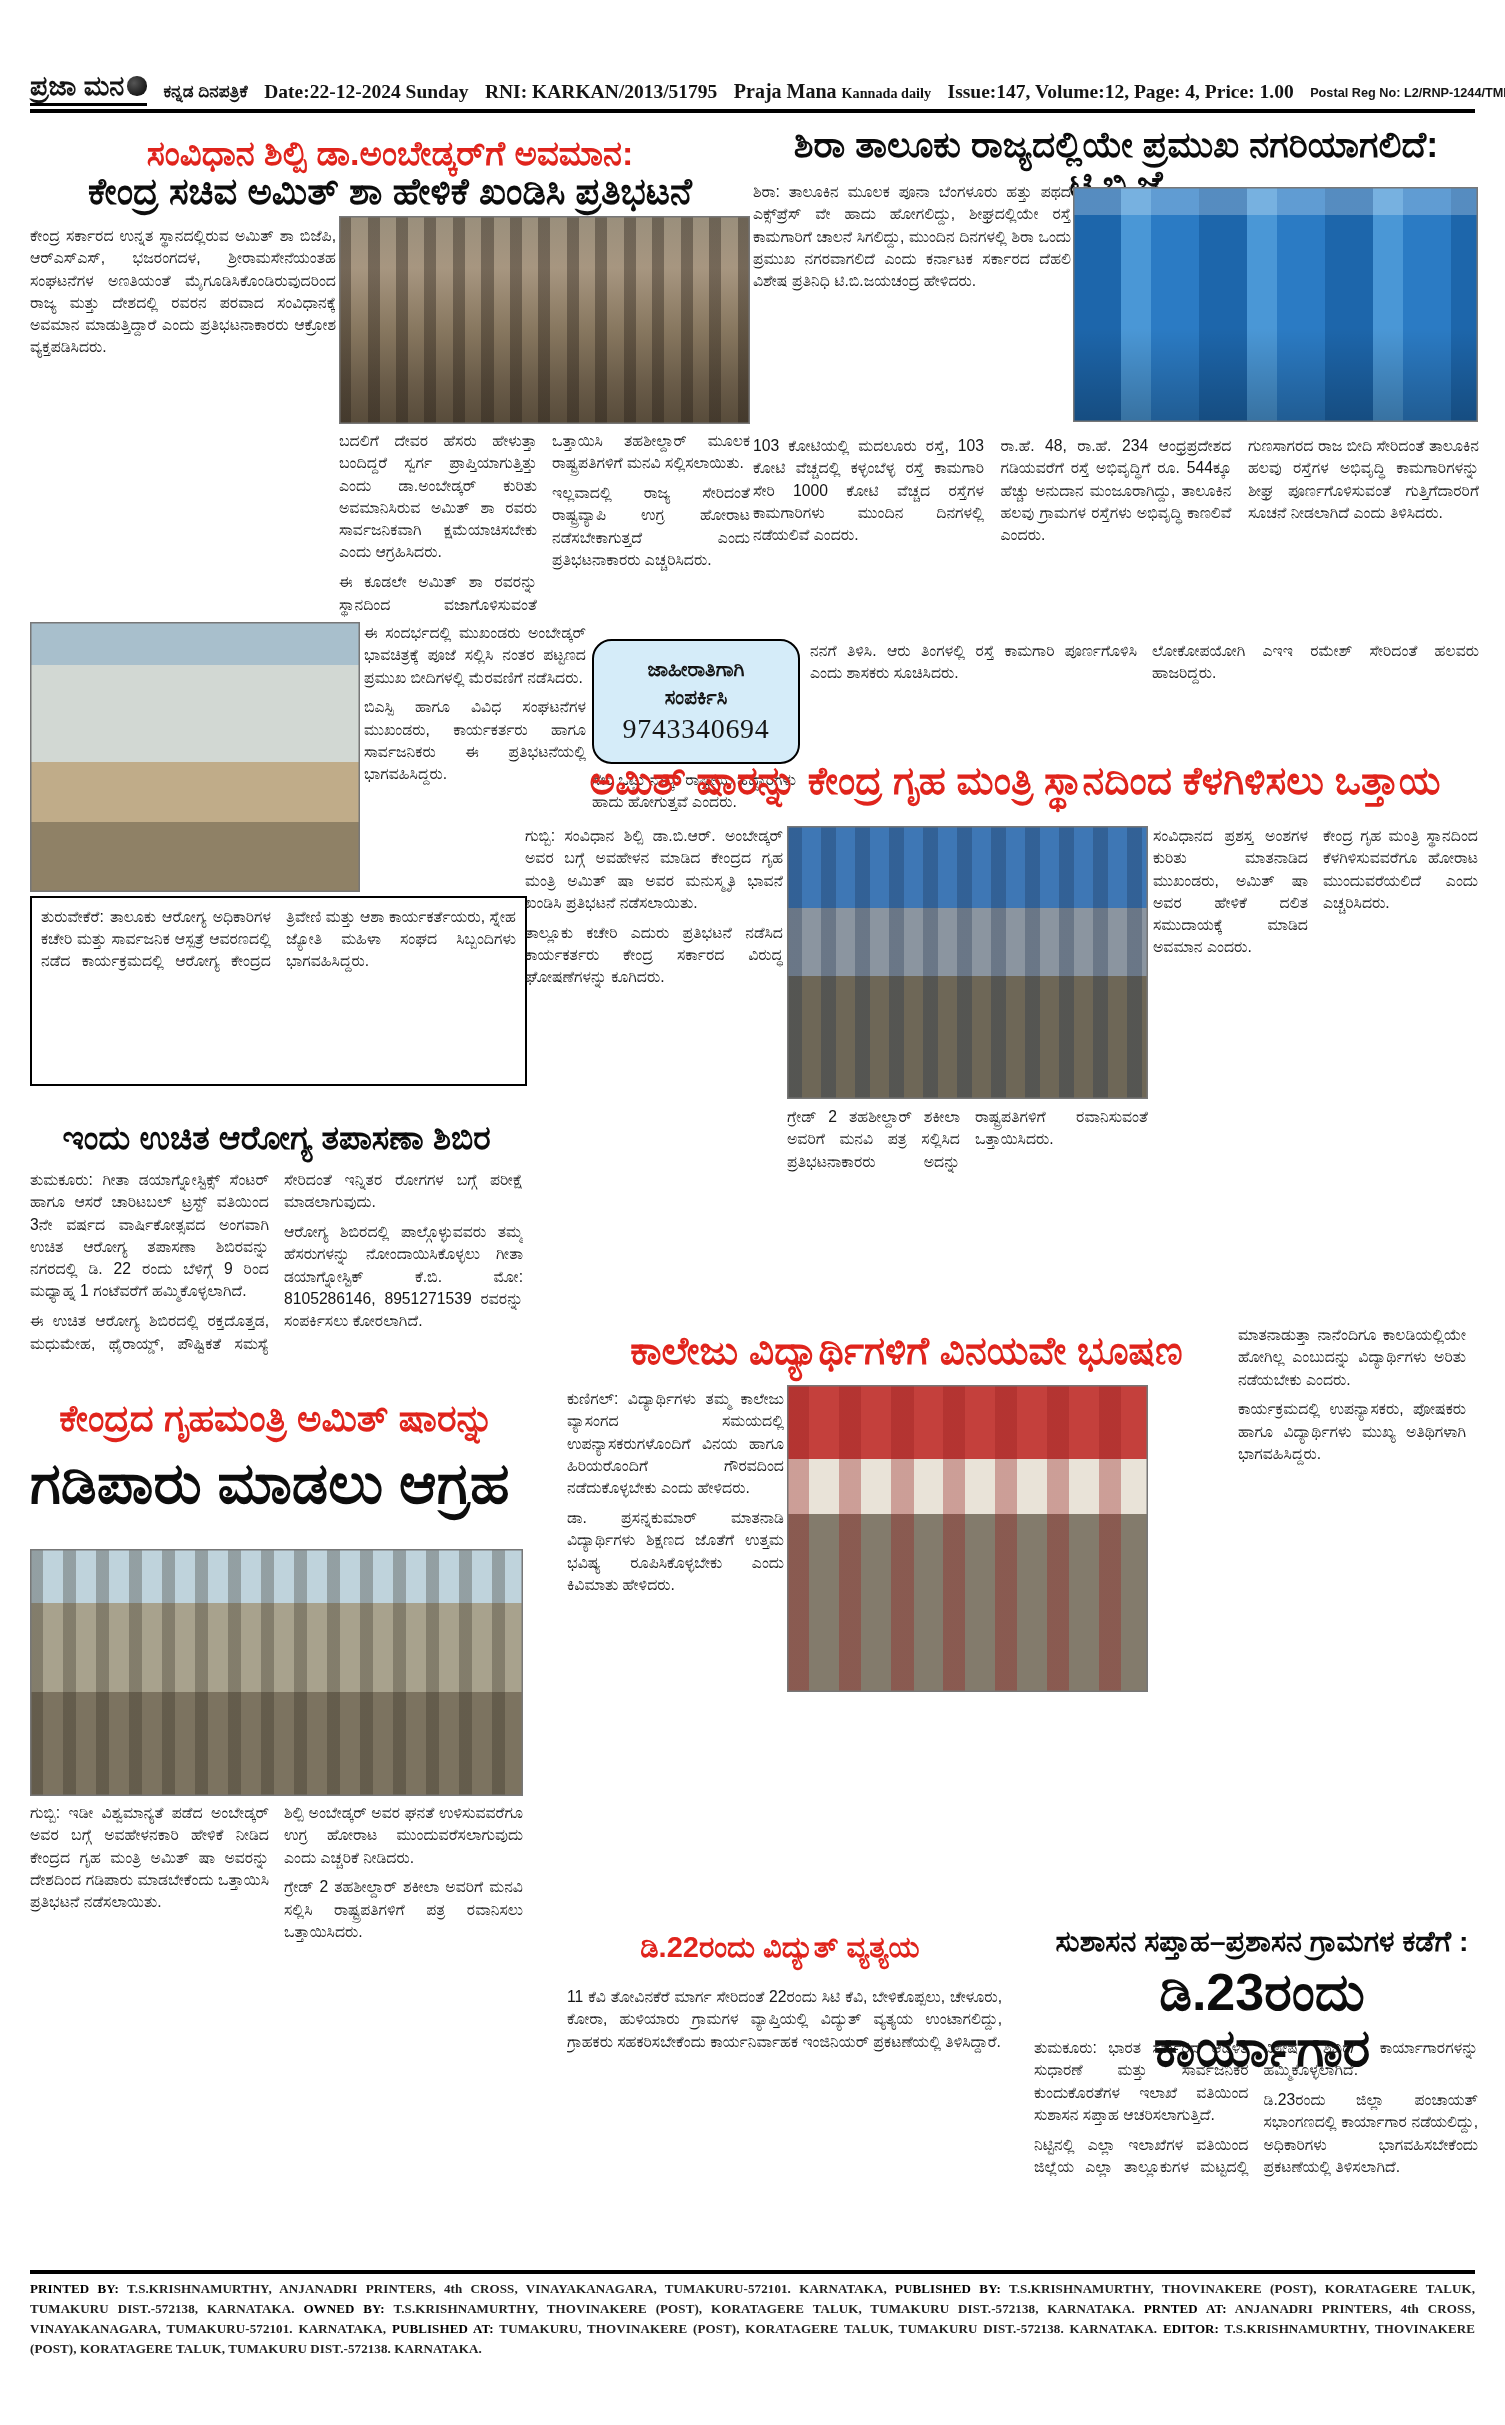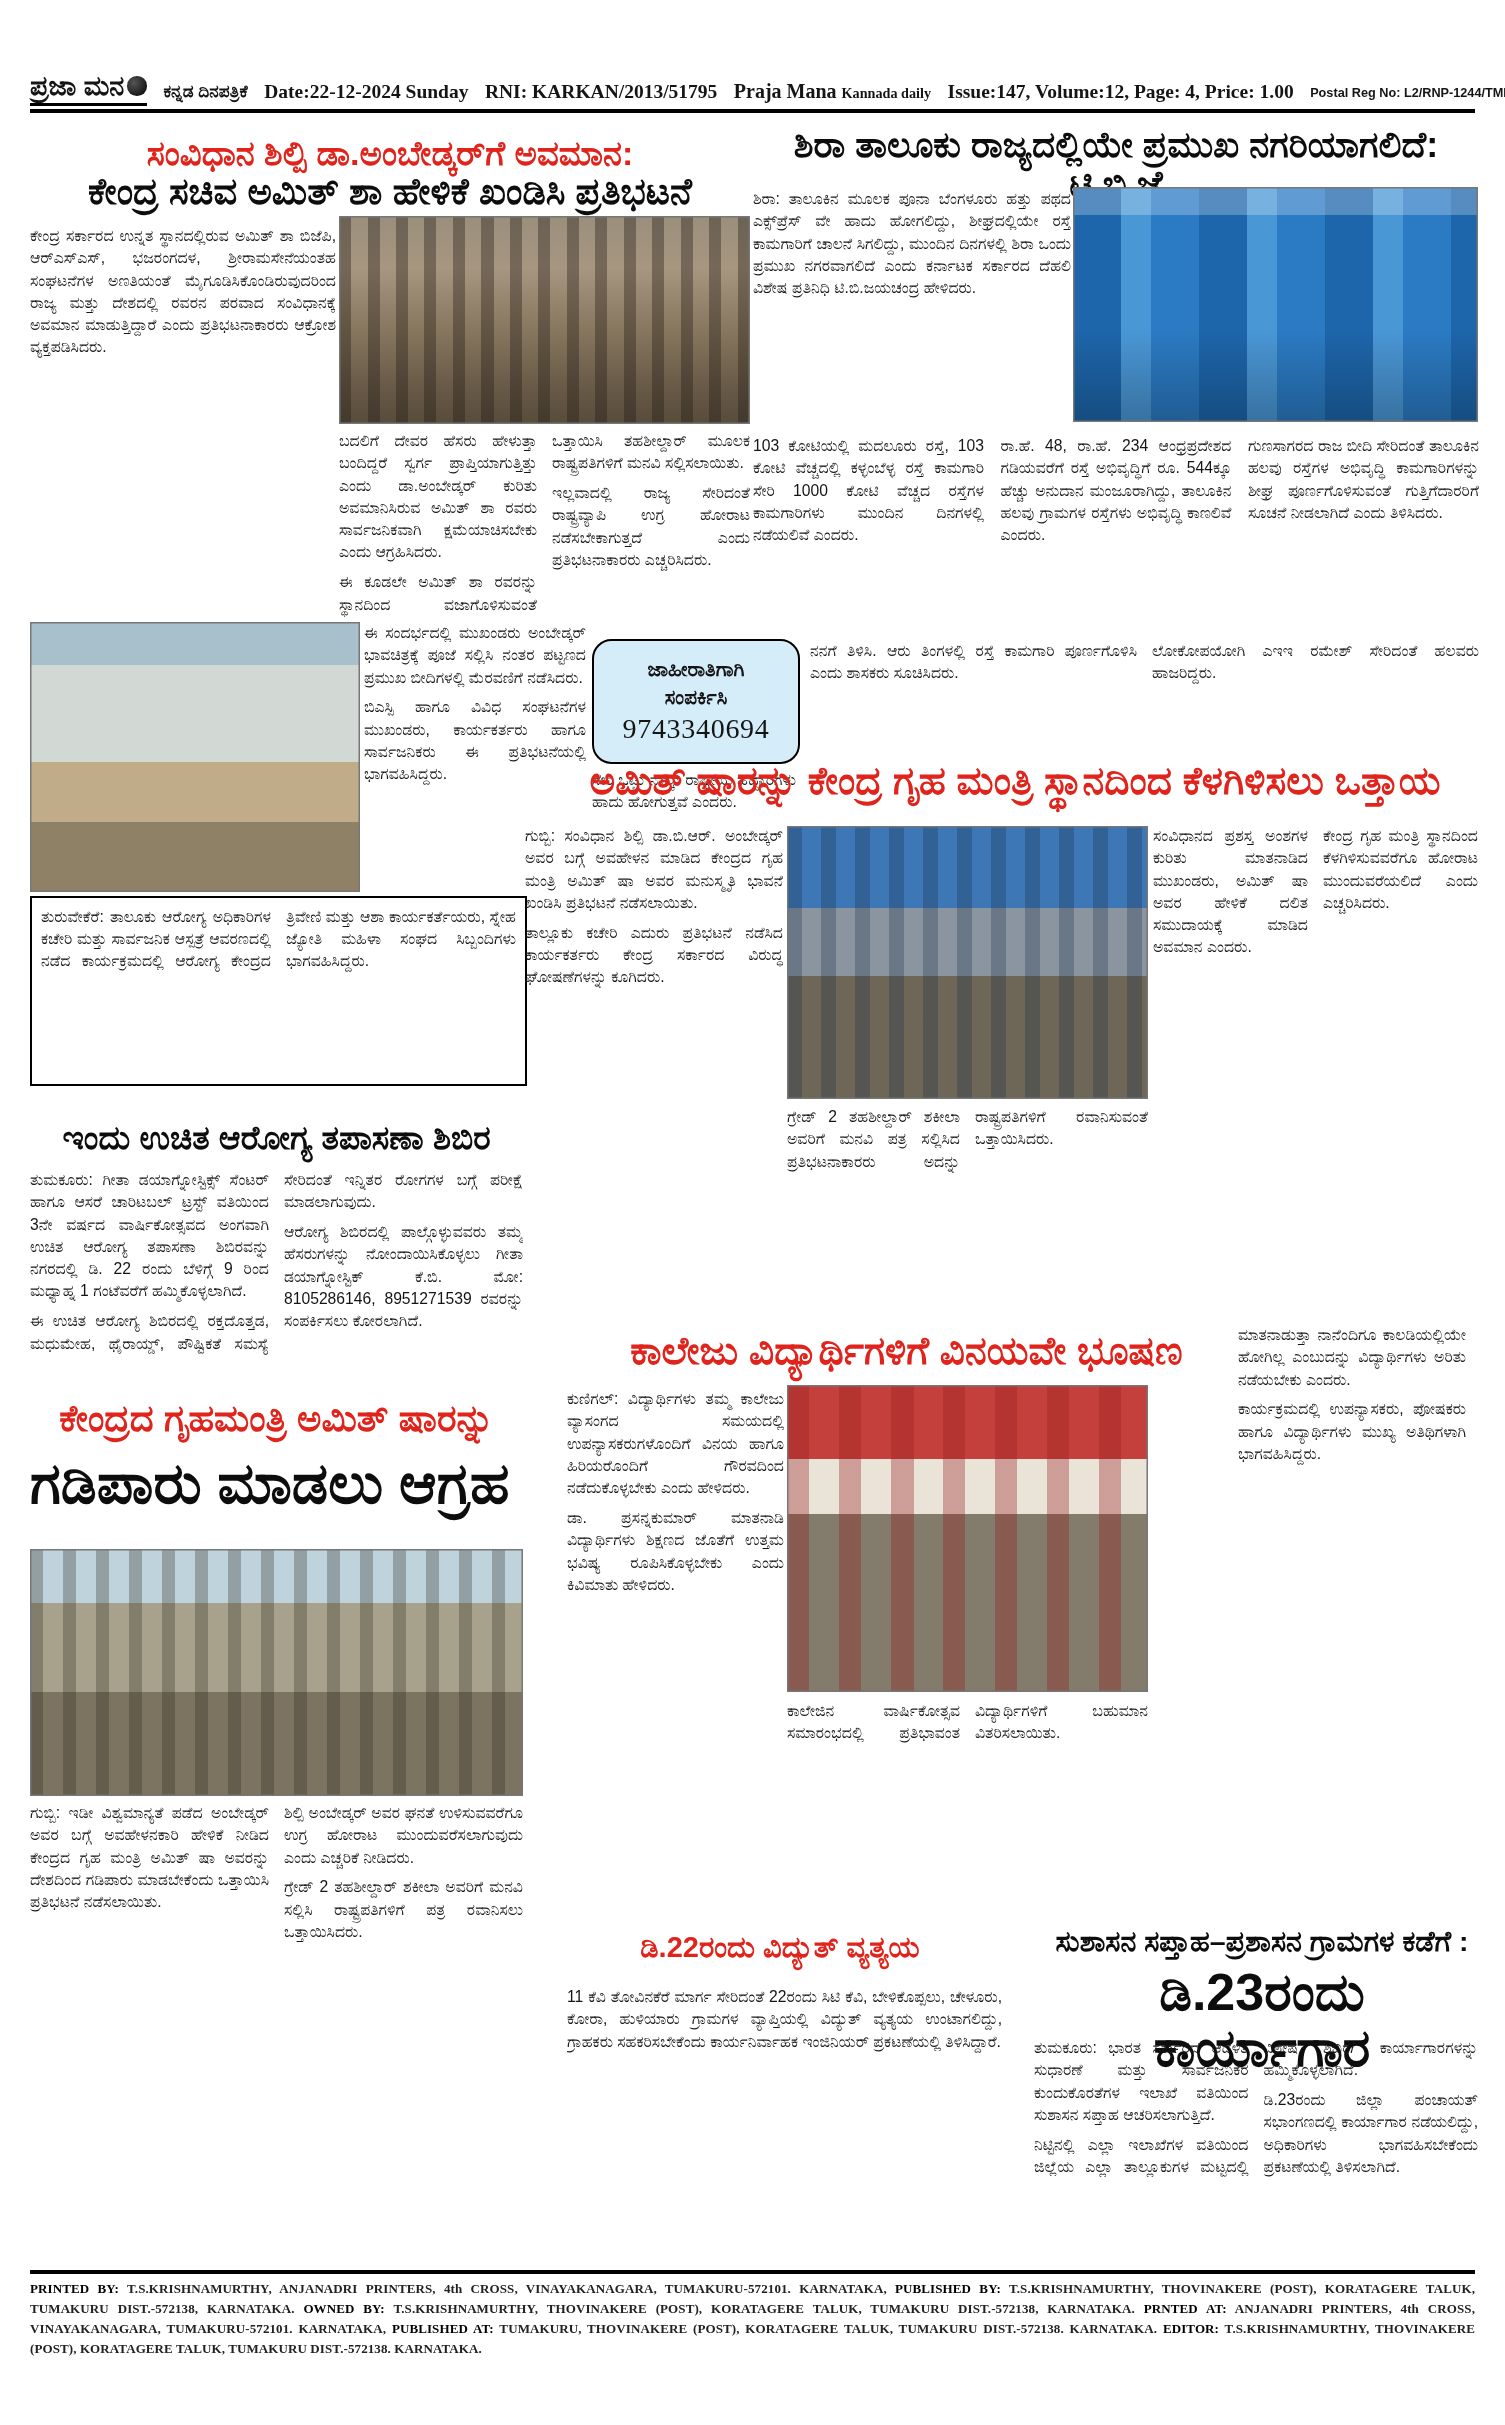--- a/index.html
+++ b/index.html
@@ -111,21 +111,21 @@
 
   <p>ಸೇರಿ ಒಟ್ಟು ನಾಲ್ಕು ರಾಷ್ಟ್ರೀಯ ಹೆದ್ದಾರಿಗಳು ಹಾದು ಹೋಗುತ್ತವೆ ಎಂದರು.</p>
     </div>
 
   <div class="abs body-text cols-2 boxed" style="left:30px;top:896px;width:475px;height:171px;">
 
   <p>ತುರುವೇಕೆರೆ: ತಾಲೂಕು ಆರೋಗ್ಯ ಅಧಿಕಾರಿಗಳ ಕಚೇರಿ ಮತ್ತು ಸಾರ್ವಜನಿಕ ಆಸ್ಪತ್ರೆ ಆವರಣದಲ್ಲಿ ನಡೆದ ಕಾರ್ಯಕ್ರಮದಲ್ಲಿ ಆರೋಗ್ಯ ಕೇಂದ್ರದ ತ್ರಿವೇಣಿ ಮತ್ತು ಆಶಾ ಕಾರ್ಯಕರ್ತೆಯರು, ಸ್ನೇಹ ಜ್ಯೋತಿ ಮಹಿಳಾ ಸಂಘದ ಸಿಬ್ಬಂದಿಗಳು ಭಾಗವಹಿಸಿದ್ದರು.</p>
     </div>
 
   <div class="abs head-black" style="left:753px;top:126px;width:726px;height:48px;font-size:36px;">ಶಿರಾ ತಾಲೂಕು ರಾಜ್ಯದಲ್ಲಿಯೇ ಪ್ರಮುಖ ನಗರಿಯಾಗಲಿದೆ: ಟಿ.ಬಿ.ಜೆ</div>
-  <div class="abs body-text" style="left:753px;top:188px;width:318px;height:244px;">
+  <div class="abs body-text" style="left:753px;top:181px;width:318px;height:244px;">
 
   <p>ಶಿರಾ: ತಾಲೂಕಿನ ಮೂಲಕ ಪೂನಾ ಬೆಂಗಳೂರು ಹತ್ತು ಪಥದ ಎಕ್ಸ್‌ಪ್ರೆಸ್ ವೇ ಹಾದು ಹೋಗಲಿದ್ದು, ಶೀಘ್ರದಲ್ಲಿಯೇ ರಸ್ತೆ ಕಾಮಗಾರಿಗೆ ಚಾಲನೆ ಸಿಗಲಿದ್ದು, ಮುಂದಿನ ದಿನಗಳಲ್ಲಿ ಶಿರಾ ಒಂದು ಪ್ರಮುಖ ನಗರವಾಗಲಿದೆ ಎಂದು ಕರ್ನಾಟಕ ಸರ್ಕಾರದ ದೆಹಲಿ ವಿಶೇಷ ಪ್ರತಿನಿಧಿ ಟಿ.ಬಿ.ಜಯಚಂದ್ರ ಹೇಳಿದರು.</p>
     </div>
   <div class="abs photo ph-stage-blue" style="left:1073px;top:187px;width:405px;height:235px;"></div>
   <div class="abs body-text cols-3" style="left:753px;top:435px;width:726px;height:201px;">
 
   <p>103 ಕೋಟಿಯಲ್ಲಿ ಮದಲೂರು ರಸ್ತೆ, 103 ಕೋಟಿ ವೆಚ್ಚದಲ್ಲಿ ಕಳ್ಳಂಬೆಳ್ಳ ರಸ್ತೆ ಕಾಮಗಾರಿ ಸೇರಿ 1000 ಕೋಟಿ ವೆಚ್ಚದ ರಸ್ತೆಗಳ ಕಾಮಗಾರಿಗಳು ಮುಂದಿನ ದಿನಗಳಲ್ಲಿ ನಡೆಯಲಿವೆ ಎಂದರು.</p>
       <p>ರಾ.ಹೆ. 48, ರಾ.ಹೆ. 234 ಆಂಧ್ರಪ್ರದೇಶದ ಗಡಿಯವರೆಗೆ ರಸ್ತೆ ಅಭಿವೃದ್ಧಿಗೆ ರೂ. 544ಕ್ಕೂ ಹೆಚ್ಚು ಅನುದಾನ ಮಂಜೂರಾಗಿದ್ದು, ತಾಲೂಕಿನ ಹಲವು ಗ್ರಾಮಗಳ ರಸ್ತೆಗಳು ಅಭಿವೃದ್ಧಿ ಕಾಣಲಿವೆ ಎಂದರು.</p>
       <p>ಗುಣಸಾಗರದ ರಾಜ ಬೀದಿ ಸೇರಿದಂತೆ ತಾಲೂಕಿನ ಹಲವು ರಸ್ತೆಗಳ ಅಭಿವೃದ್ಧಿ ಕಾಮಗಾರಿಗಳನ್ನು ಶೀಘ್ರ ಪೂರ್ಣಗೊಳಿಸುವಂತೆ ಗುತ್ತಿಗೆದಾರರಿಗೆ ಸೂಚನೆ ನೀಡಲಾಗಿದೆ ಎಂದು ತಿಳಿಸಿದರು.</p>
     </div>
@@ -170,24 +170,20 @@
       <p>ಗ್ರೇಡ್ 2 ತಹಶೀಲ್ದಾರ್ ಶಕೀಲಾ ಅವರಿಗೆ ಮನವಿ ಸಲ್ಲಿಸಿ ರಾಷ್ಟ್ರಪತಿಗಳಿಗೆ ಪತ್ರ ರವಾನಿಸಲು ಒತ್ತಾಯಿಸಿದರು.</p>
     </div>
 
   <div class="abs kicker-red" style="left:570px;top:1330px;width:673px;height:46px;font-size:39px;">ಕಾಲೇಜು ವಿದ್ಯಾರ್ಥಿಗಳಿಗೆ ವಿನಯವೇ ಭೂಷಣ</div>
   <div class="abs body-text" style="left:567px;top:1388px;width:217px;height:525px;">
 
   <p>ಕುಣಿಗಲ್: ವಿದ್ಯಾರ್ಥಿಗಳು ತಮ್ಮ ಕಾಲೇಜು ವ್ಯಾಸಂಗದ ಸಮಯದಲ್ಲಿ ಉಪನ್ಯಾಸಕರುಗಳೊಂದಿಗೆ ವಿನಯ ಹಾಗೂ ಹಿರಿಯರೊಂದಿಗೆ ಗೌರವದಿಂದ ನಡೆದುಕೊಳ್ಳಬೇಕು ಎಂದು ಹೇಳಿದರು.</p>
       <p>ಡಾ. ಪ್ರಸನ್ನಕುಮಾರ್ ಮಾತನಾಡಿ ವಿದ್ಯಾರ್ಥಿಗಳು ಶಿಕ್ಷಣದ ಜೊತೆಗೆ ಉತ್ತಮ ಭವಿಷ್ಯ ರೂಪಿಸಿಕೊಳ್ಳಬೇಕು ಎಂದು ಕಿವಿಮಾತು ಹೇಳಿದರು.</p>
     </div>
   <div class="abs photo ph-college" style="left:787px;top:1385px;width:361px;height:307px;"></div>
-  <div class="abs body-text cols-2" style="left:787px;top:1700px;width:361px;height:216px;">
-
-  <p>ಕಾಲೇಜಿನ ವಾರ್ಷಿಕೋತ್ಸವ ಸಮಾರಂಭದಲ್ಲಿ ಪ್ರತಿಭಾವಂತ ವಿದ್ಯಾರ್ಥಿಗಳಿಗೆ ಬಹುಮಾನ ವಿತರಿಸಲಾಯಿತು.</p>
-    </div>
   <div class="abs body-text" style="left:1238px;top:1324px;width:228px;height:592px;">
 
   <p>ಮಾತನಾಡುತ್ತಾ ನಾನೆಂದಿಗೂ ಕಾಲಡಿಯಲ್ಲಿಯೇ ಹೋಗಿಲ್ಲ ಎಂಬುದನ್ನು ವಿದ್ಯಾರ್ಥಿಗಳು ಅರಿತು ನಡೆಯಬೇಕು ಎಂದರು.</p>
       <p>ಕಾರ್ಯಕ್ರಮದಲ್ಲಿ ಉಪನ್ಯಾಸಕರು, ಪೋಷಕರು ಹಾಗೂ ವಿದ್ಯಾರ್ಥಿಗಳು ಮುಖ್ಯ ಅತಿಥಿಗಳಾಗಿ ಭಾಗವಹಿಸಿದ್ದರು.</p>
     </div>
 
   <div class="abs kicker-red" style="left:570px;top:1932px;width:420px;height:42px;font-size:29px;">ಡಿ.22ರಂದು ವಿದ್ಯುತ್ ವ್ಯತ್ಯಯ</div>
   <div class="abs body-text" style="left:567px;top:1986px;width:435px;height:276px;">
 
       <p>11 ಕೆವಿ ತೋವಿನಕೆರೆ ಮಾರ್ಗ ಸೇರಿದಂತೆ 22ರಂದು ಸಿಟಿ ಕೆವಿ, ಬೇಳಿಕೊಪ್ಪಲು, ಚೇಳೂರು, ಕೋರಾ, ಹುಳಿಯಾರು ಗ್ರಾಮಗಳ ವ್ಯಾಪ್ತಿಯಲ್ಲಿ ವಿದ್ಯುತ್ ವ್ಯತ್ಯಯ ಉಂಟಾಗಲಿದ್ದು, ಗ್ರಾಹಕರು ಸಹಕರಿಸಬೇಕೆಂದು ಕಾರ್ಯನಿರ್ವಾಹಕ ಇಂಜಿನಿಯರ್ ಪ್ರಕಟಣೆಯಲ್ಲಿ ತಿಳಿಸಿದ್ದಾರೆ.</p>

